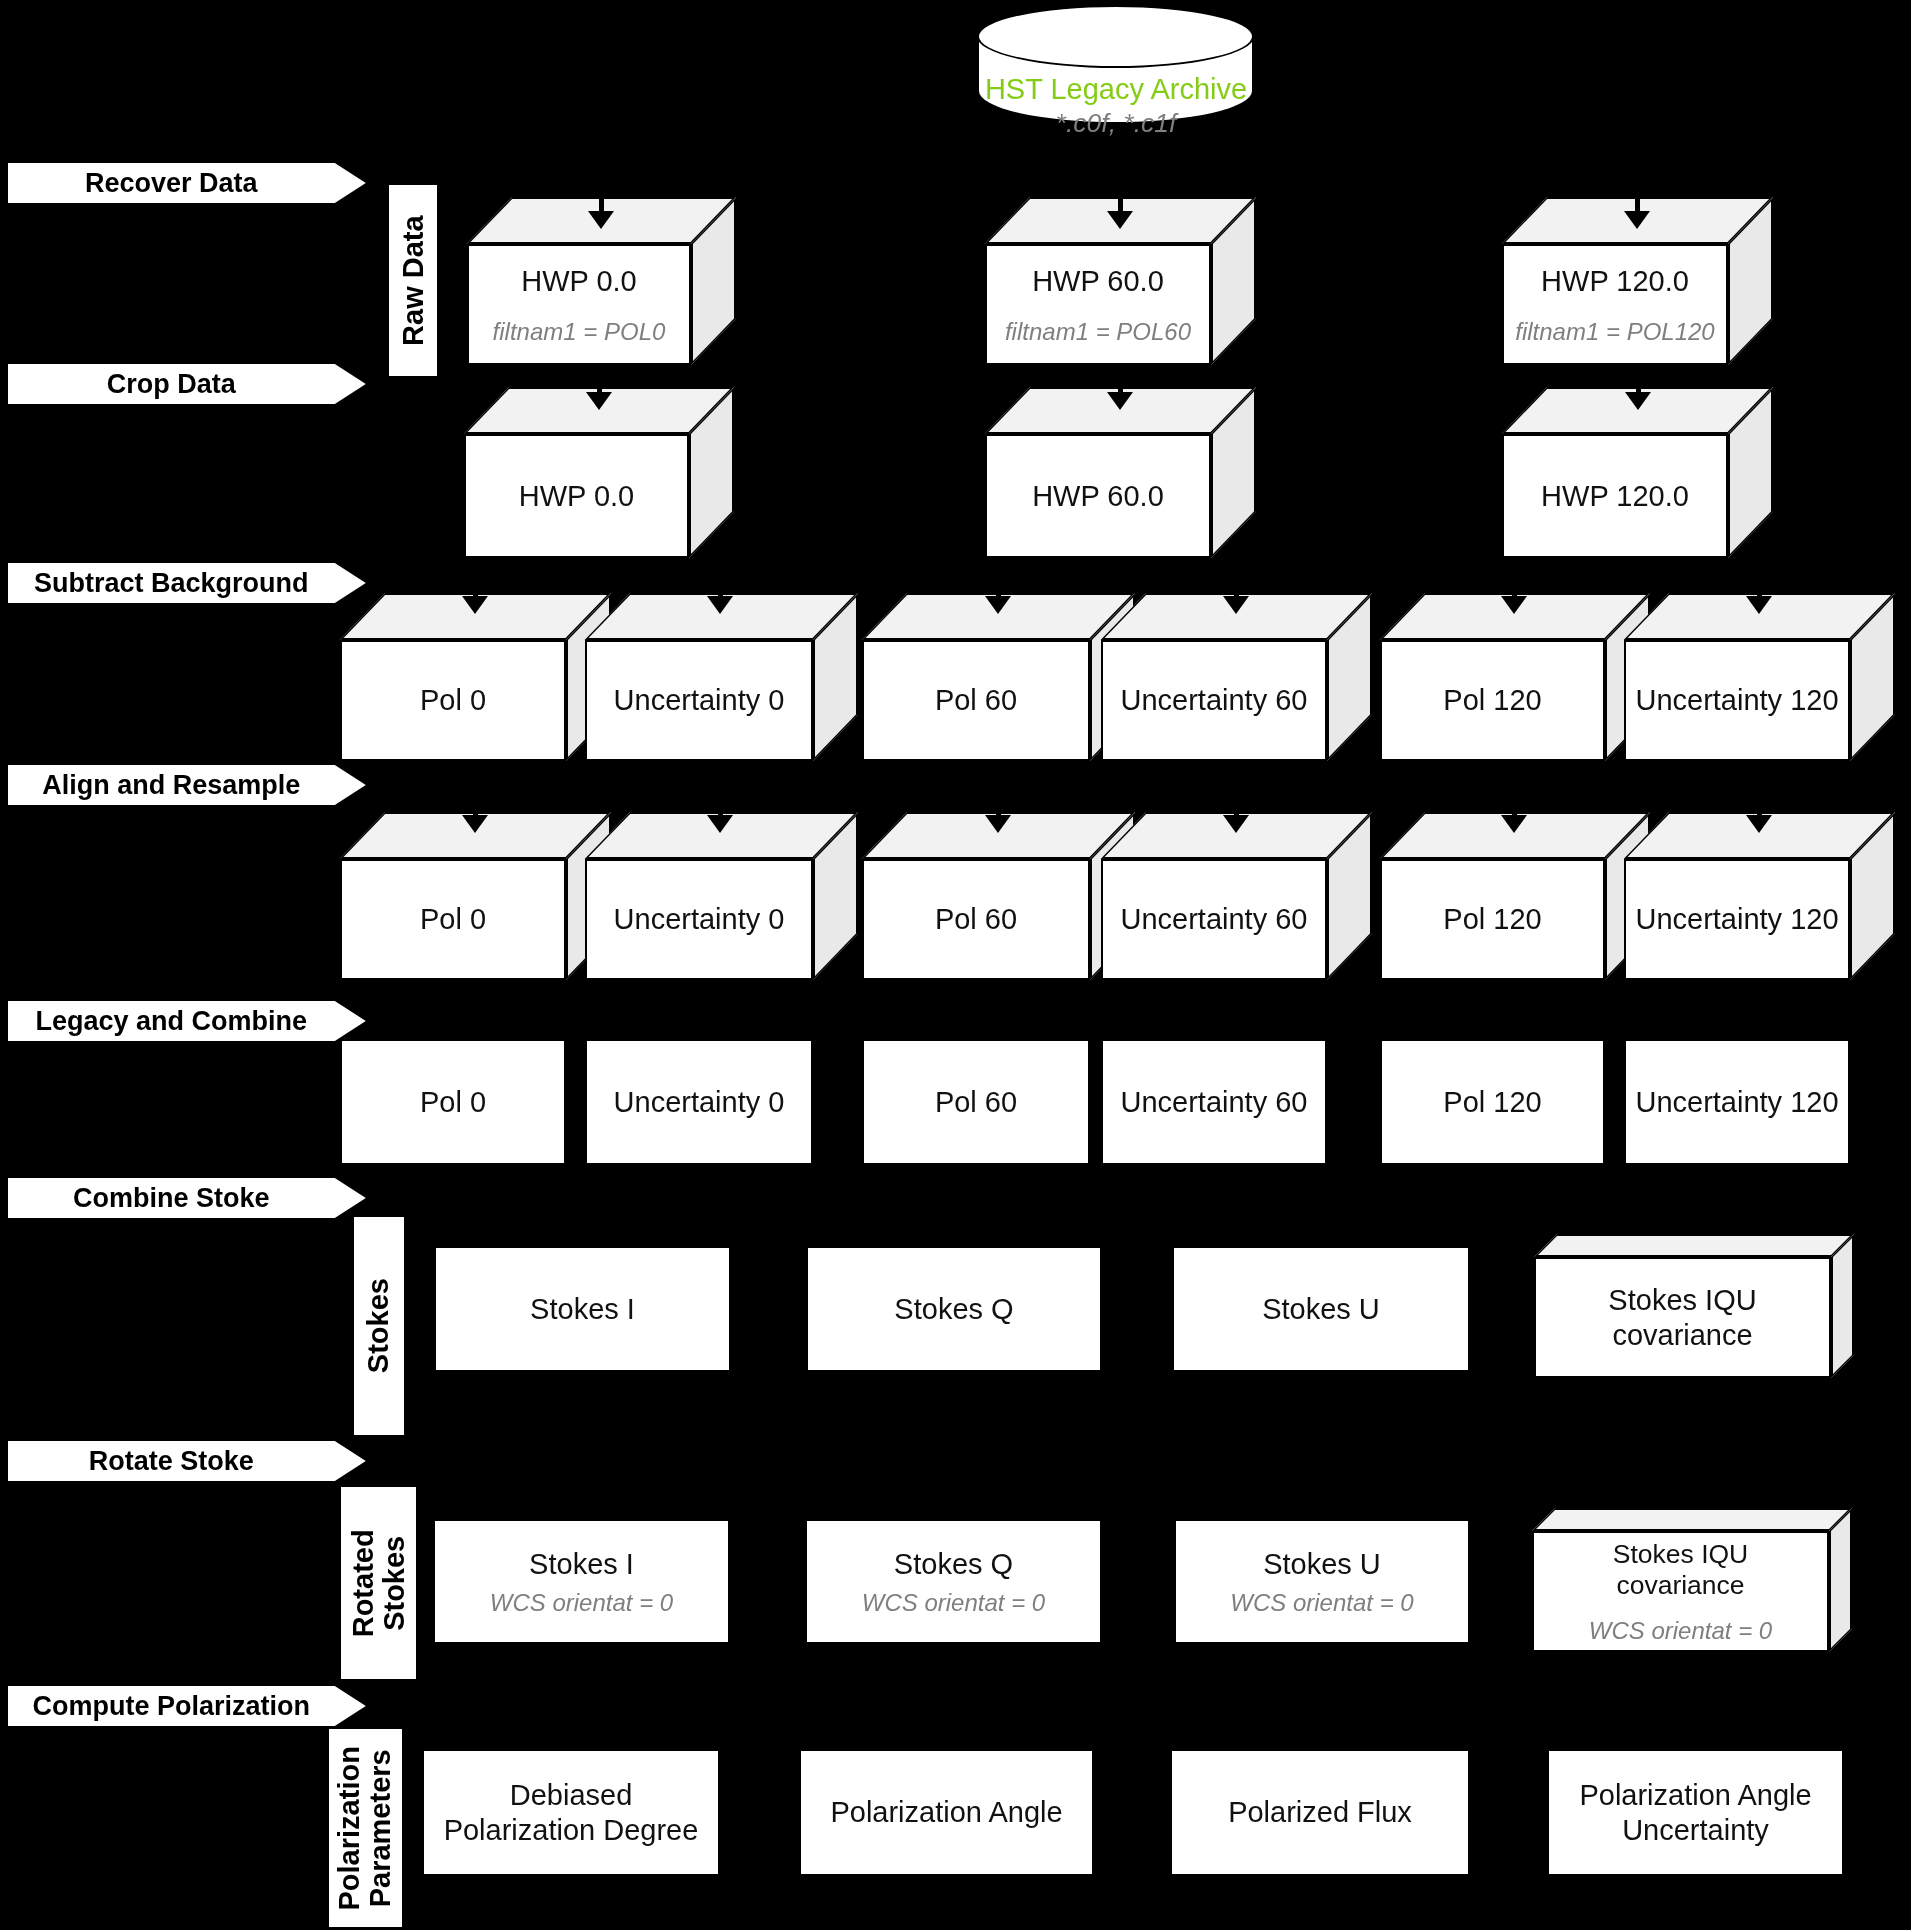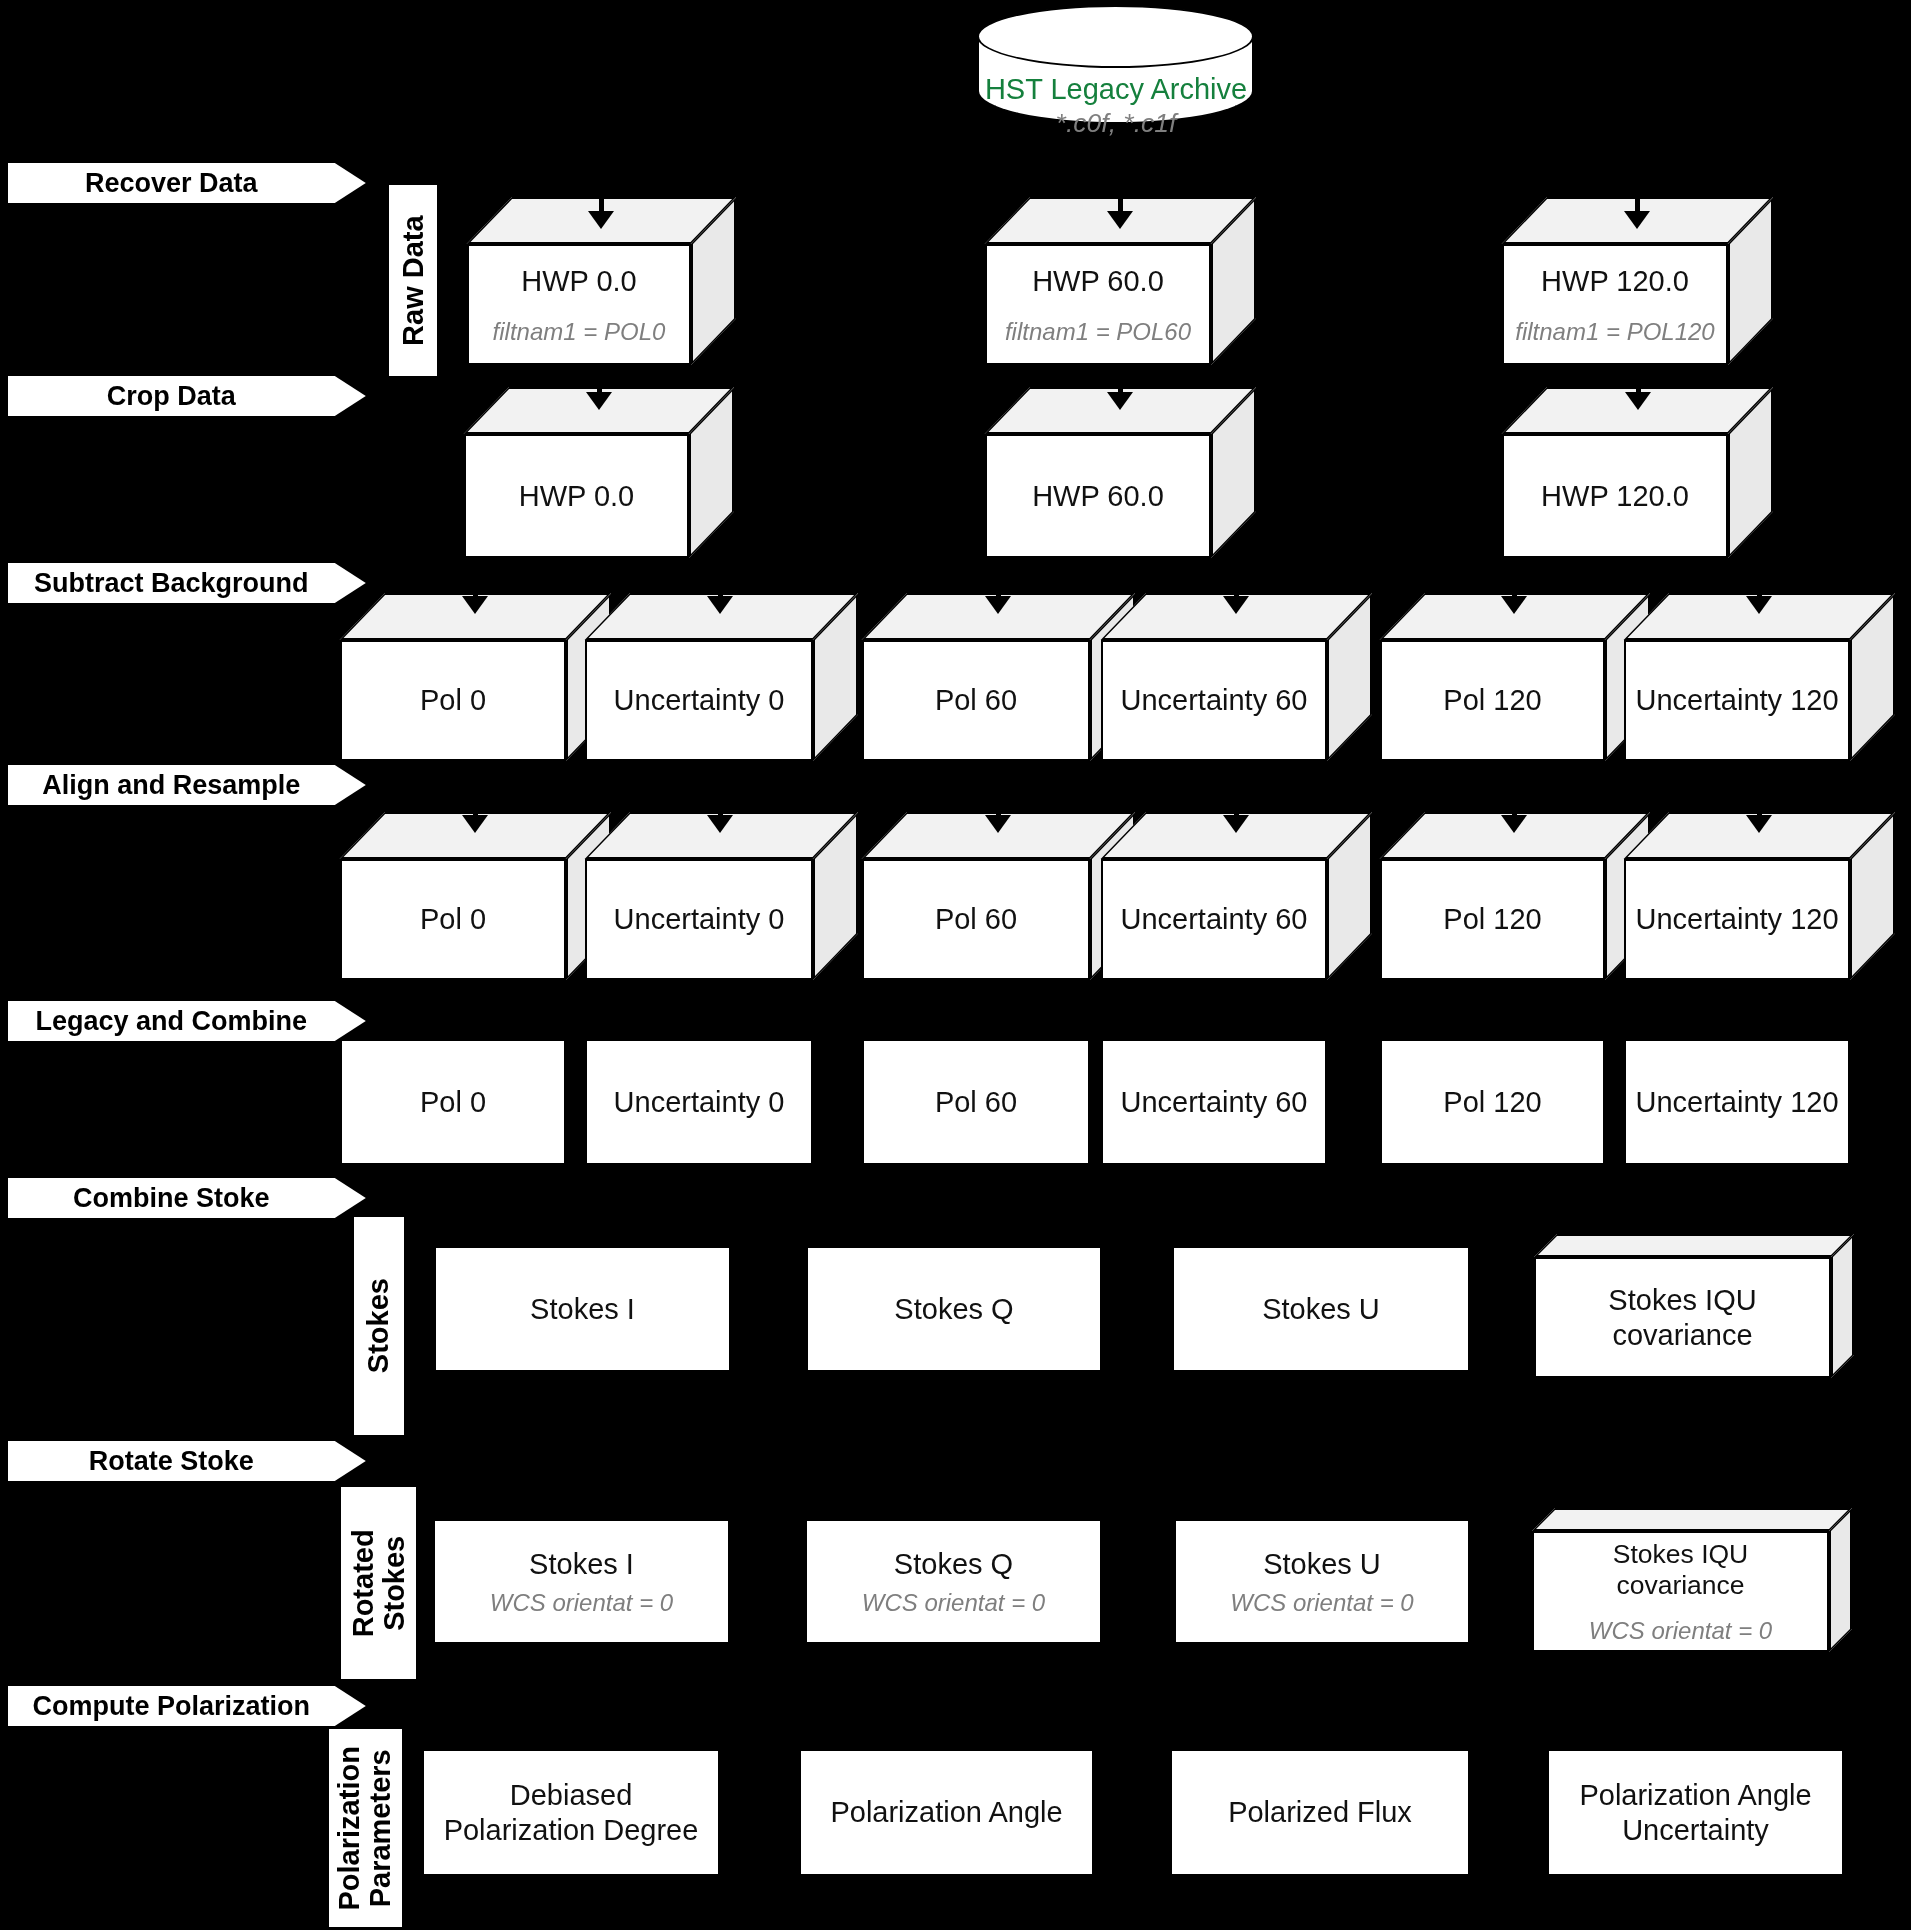--- a/index.html
+++ b/index.html
@@ -7,21 +7,21 @@
           font-family:"Liberation Sans","DejaVu Sans",sans-serif;}
 
   
   .cylinder{position:absolute;left:977px;top:4.7px;width:278px;height:148px;}
   .cyl-body{position:absolute;left:0;top:30px;width:273px;height:87px;background:#fff;
             border:2.3px solid #000;border-top:none;
             border-radius:0 0 50% 50% / 0 0 33px 33px;}
   .cyl-top{position:absolute;left:0;top:0;width:273px;height:59px;background:#fff;
            border:2.3px solid #000;border-radius:50%;}
   .cyl-title{position:absolute;left:0;top:68px;width:100%;text-align:center;
-             font-size:29px;color:#15803d;}
+             font-size:29px;color:#84cc16;}
   .cyl-sub{position:absolute;left:0;top:103px;width:100%;text-align:center;
            font-size:26.5px;font-style:italic;color:#7f7f7f;}
 
   
   .banner{position:absolute;left:7.8px;width:358px;height:40px;background:#fff;
           clip-path:polygon(0 0,calc(100% - 31px) 0,100% 50%,calc(100% - 31px) 100%,0 100%);
           display:flex;align-items:center;justify-content:center;
           padding-right:31px;box-sizing:border-box;}
   .banner span{font-size:27px;font-weight:bold;color:#000;white-space:nowrap;}
 
@@ -64,21 +64,21 @@
   <div class="cylinder">
     <div class="cyl-body"></div>
     <div class="cyl-top"></div>
     <div class="cyl-title">HST Legacy Archive</div>
     <div class="cyl-sub">*.c0f, *.c1f</div>
   </div>
 
   <div class="banner" style="top:163px">
       <span>Recover Data</span>
     </div>
-  <div class="banner" style="top:376px">
+  <div class="banner" style="top:364px">
       <span>Crop Data</span>
     </div>
   <div class="banner" style="top:563px">
       <span>Subtract Background</span>
     </div>
   <div class="banner" style="top:765px">
       <span>Align and Resample</span>
     </div>
   <div class="banner" style="top:1001px">
       <span>Legacy and Combine</span>

